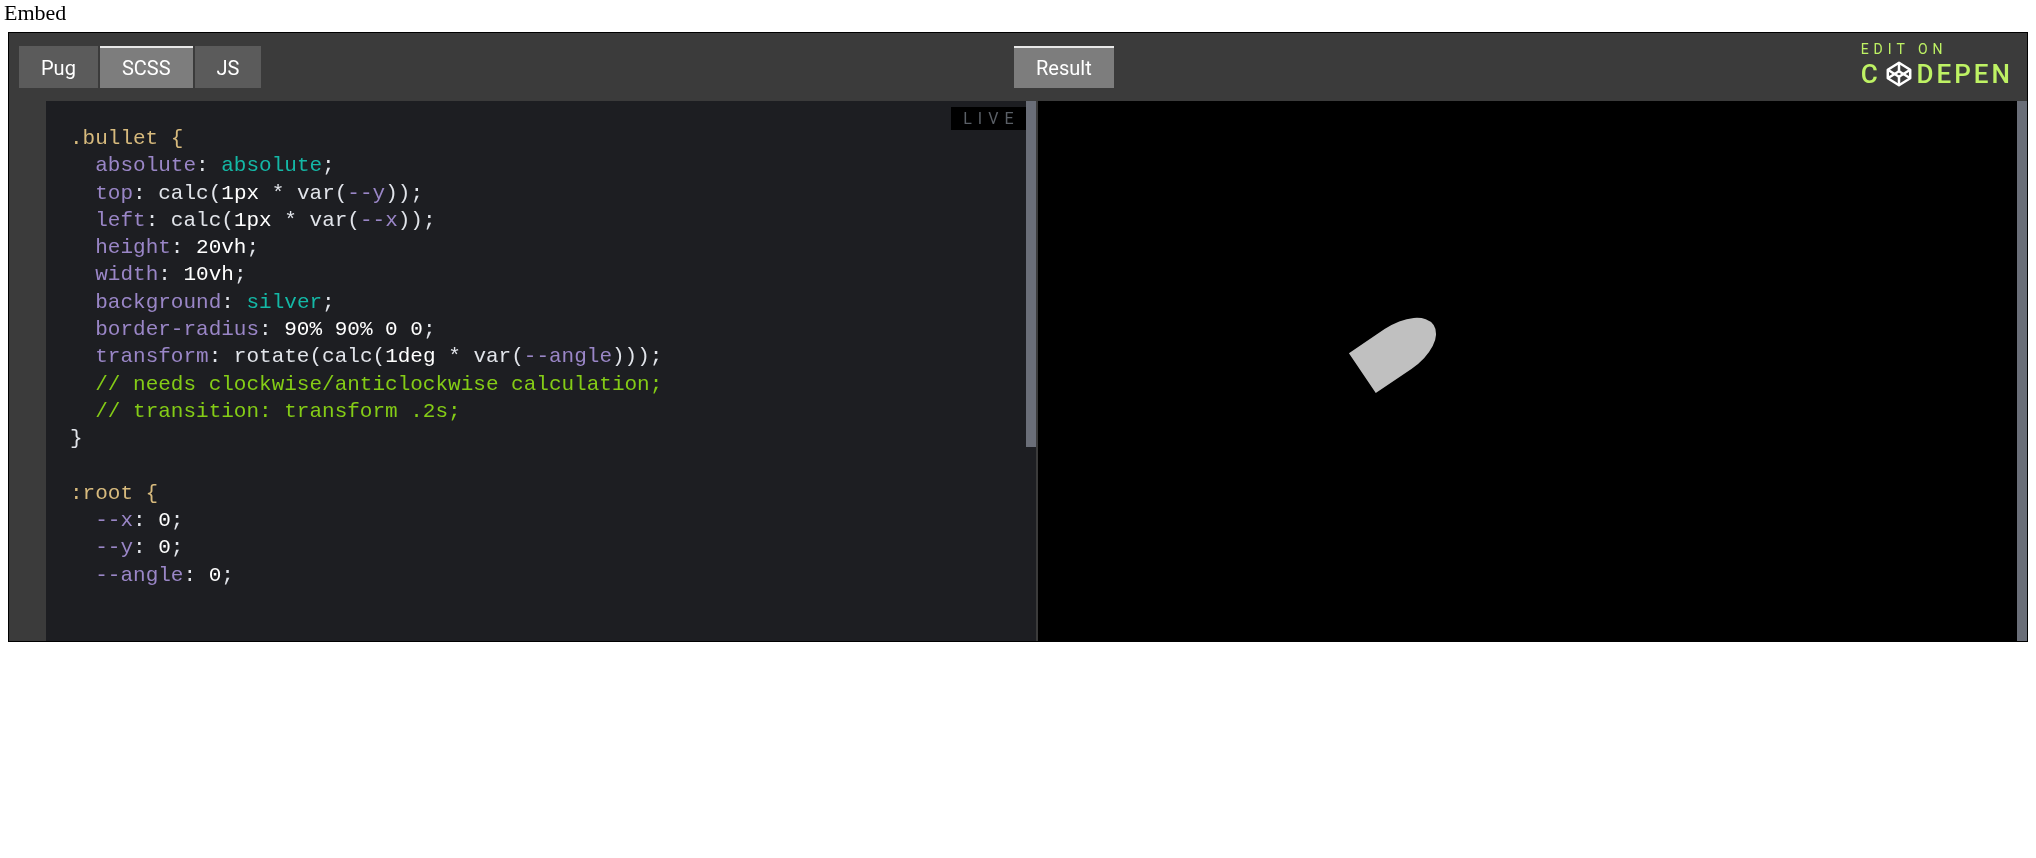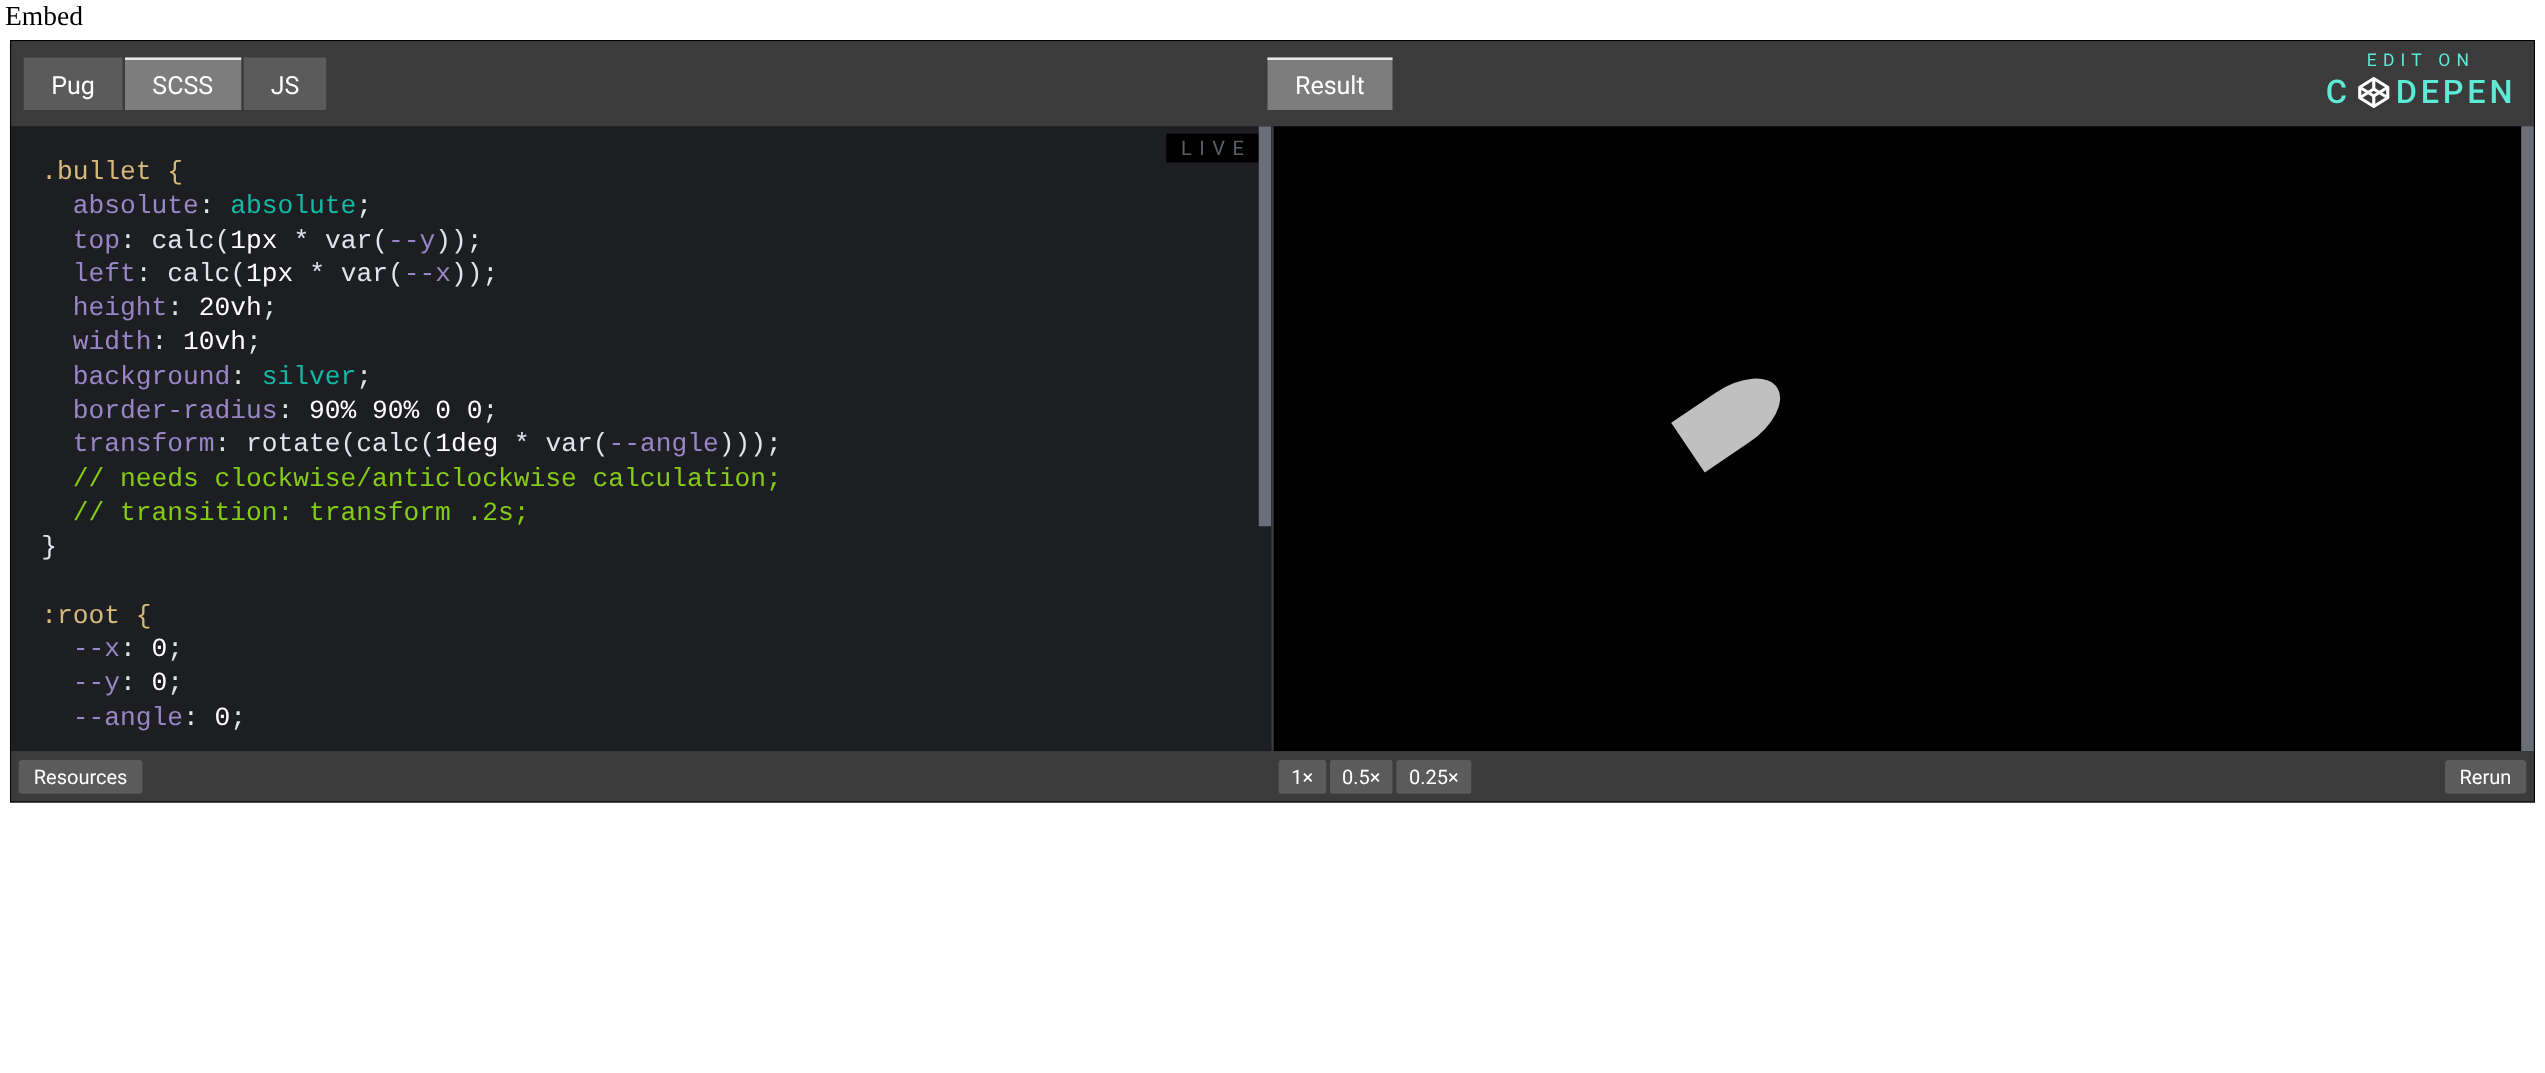--- a/index.html
+++ b/index.html
@@ -44,31 +44,31 @@
   }
   .tab-result {
     position:absolute;
     left: 50%;
     transform: translateX(-4px);
   }
   .logo-block {
     position:absolute;
     right: 14px;
     top: 8px;
-    color:#5eead4;
-    text-align:center;
+    color:#bef264;
+    text-align:left;
   }
   .logo-edit { font-size: 14px; letter-spacing: 5px; font-weight:400; margin-bottom:2px; }
   .logo-codepen { font-size: 26px; letter-spacing: 3px; font-weight:500; display:flex; align-items:center; gap:4px; justify-content:flex-end;}
   .logo-cube {
     width:28px; height:28px; display:inline-block;
   }
 
   
-  .main-split { flex:1; display:flex; min-height:0; position:relative; }
+  .main-split { flex:1; display:flex; min-height:0; position:relative;padding-left:37px; }
   .code-pane {
     flex: 1;
     background: #1d1e22;
     position:relative;
     overflow:hidden;
   }
   .live-badge {
     position:absolute;
     right: 10px;
     top: 6px;
@@ -209,23 +209,14 @@
   <span class="tok-var">--angle</span><span class="tok-punc">: </span><span class="tok-num">0</span><span class="tok-punc">;</span></div>
     </div>
     <div class="result-pane">
       <div class="bullet-shape"></div>
       <div class="result-scroll">
         <div class="result-scroll-thumb"></div>
       </div>
     </div>
   </div>
 
-  <div class="bottombar">
-    <div class="btn">Resources</div>
-    <div class="zoom-group">
-      <div class="zoom-btn">1×</div>
-      <div class="zoom-btn">0.5×</div>
-      <div class="zoom-btn">0.25×</div>
-    </div>
-    <div class="btn rerun">Rerun</div>
-  </div>
 
 </div>
 
 </body></html>

